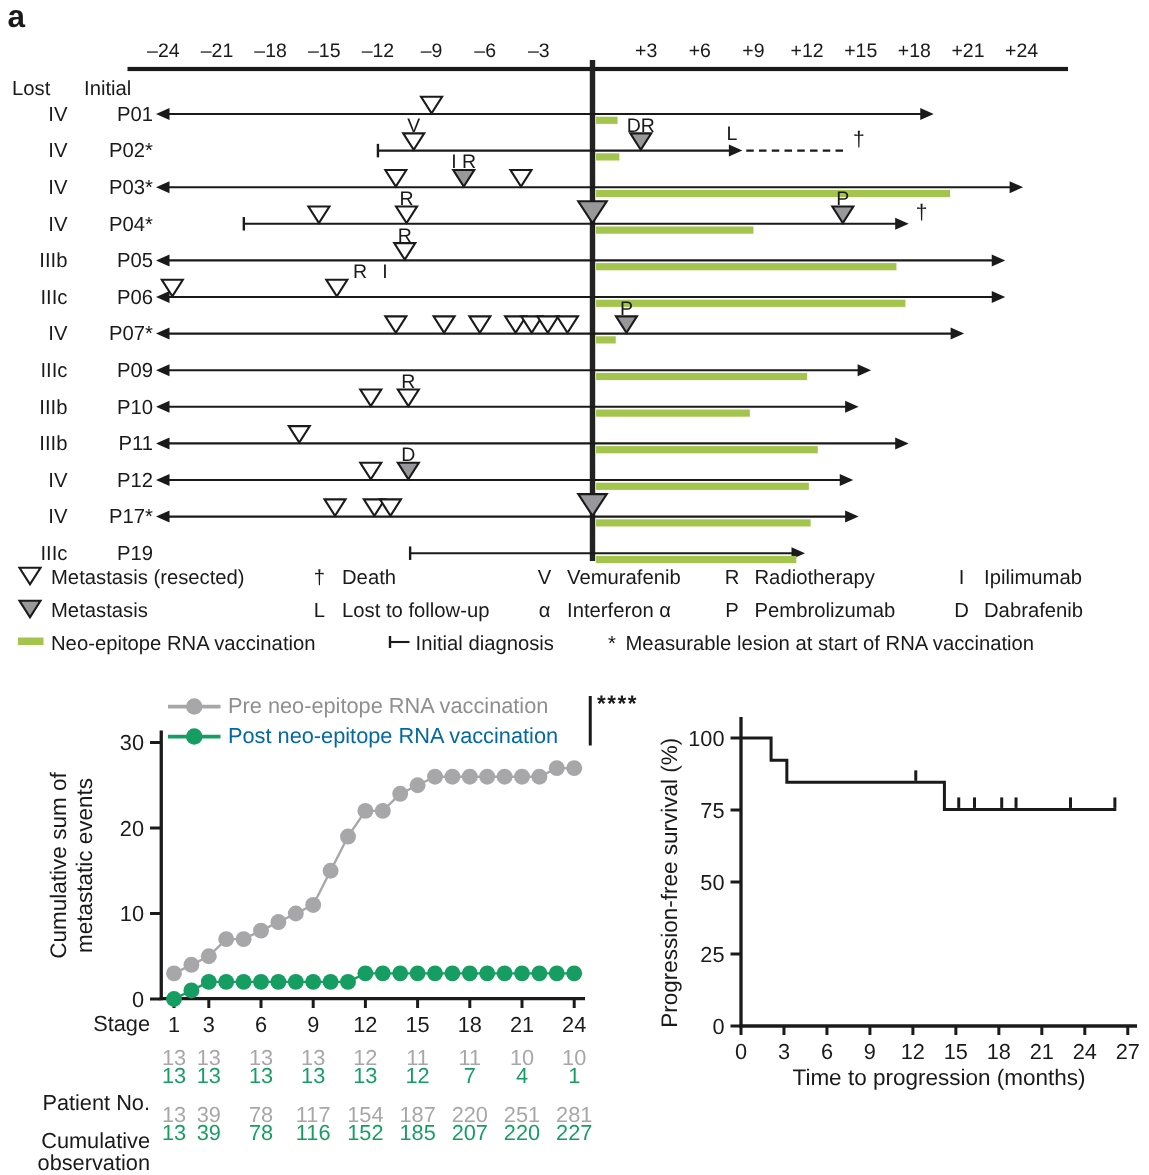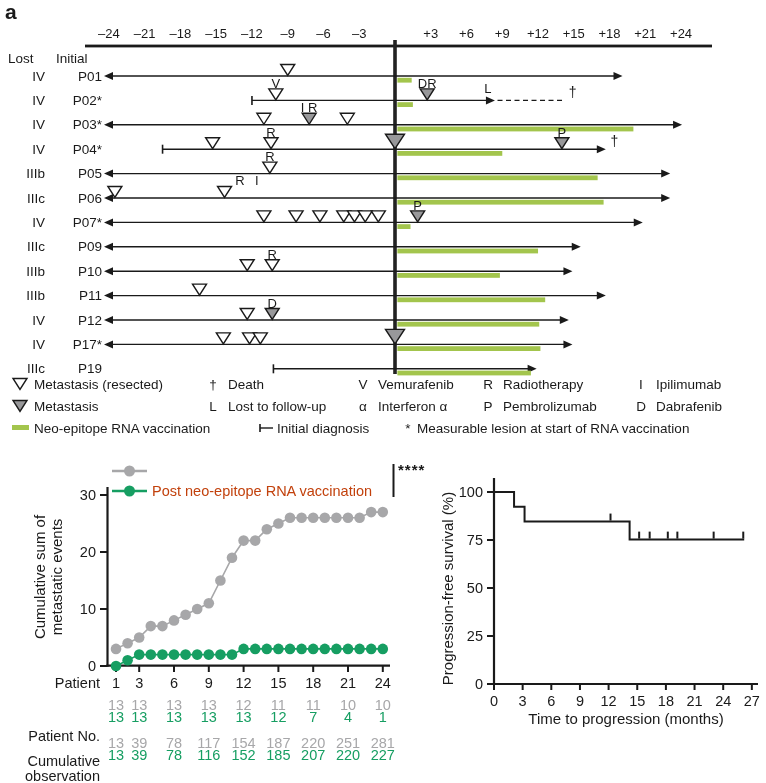--- a/index.html
+++ b/index.html
@@ -388,29 +388,30 @@
         <line x1="743.255" y1="538.616" x2="743.255" y2="531.616" stroke="#1a1a1a" stroke-width="2"></line>
       </g>
     </svg>
 
   <div class="abs panel-label" style="left:5px;top:0px;">a</div>
 
 
   <div class="abs hdr" style="left:8px;top:51px;">Lost</div>
   <div class="abs hdr" style="left:56px;top:51px;">Initial</div>
 
-  <div class="abs leg-series" style="left:152px;top:483px;color:#c2410c;">Post neo-epitope RNA vaccination</div>
+  <div class="abs leg-series" style="left:152px;top:463px;color:#8f8f91;">Pre neo-epitope RNA vaccination</div>
+  <div class="abs leg-series" style="left:152px;top:483px;color:#0369a1;">Post neo-epitope RNA vaccination</div>
   <div class="abs sig" style="left:398px;top:461px;">****</div>
 
   <div class="abs vlabel ylab1" style="left:-62px;top:560px;width:220px;height:34px;">
     <div>Cumulative sum of</div>
     <div>metastatic events</div>
   </div>
 
-  <div class="abs months-label" style="left:28px;top:675px;width:72px;">Patient</div>
+  <div class="abs months-label" style="left:28px;top:675px;width:72px;">Stage</div>
 
   <div class="abs tbl-label" style="left:0px;top:698px;width:100px;">Patient No.</div>
 
   <div class="abs tbl-label" style="left:-2px;top:723px;width:102px;">
     <div>Cumulative</div>
     <div>observation</div>
     <div>time (month)</div>
   </div>
 
   <div class="abs vlabel ylab2" style="left:327px;top:580px;width:240px;height:17px;">Progression-free survival (%)</div>

